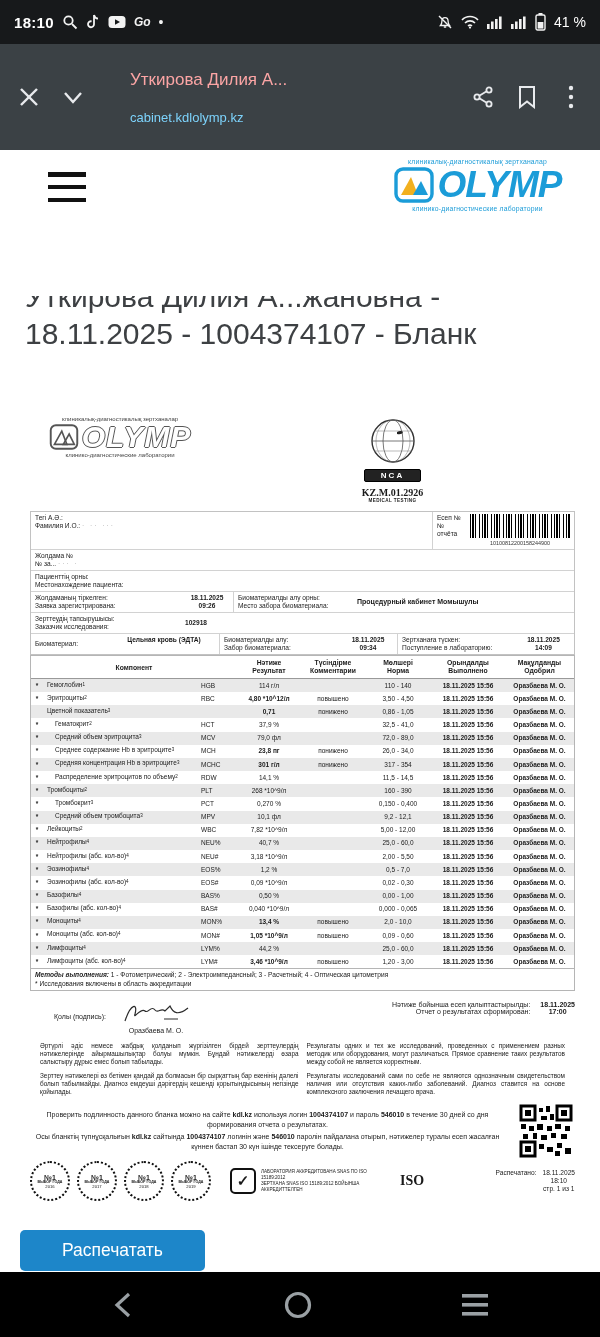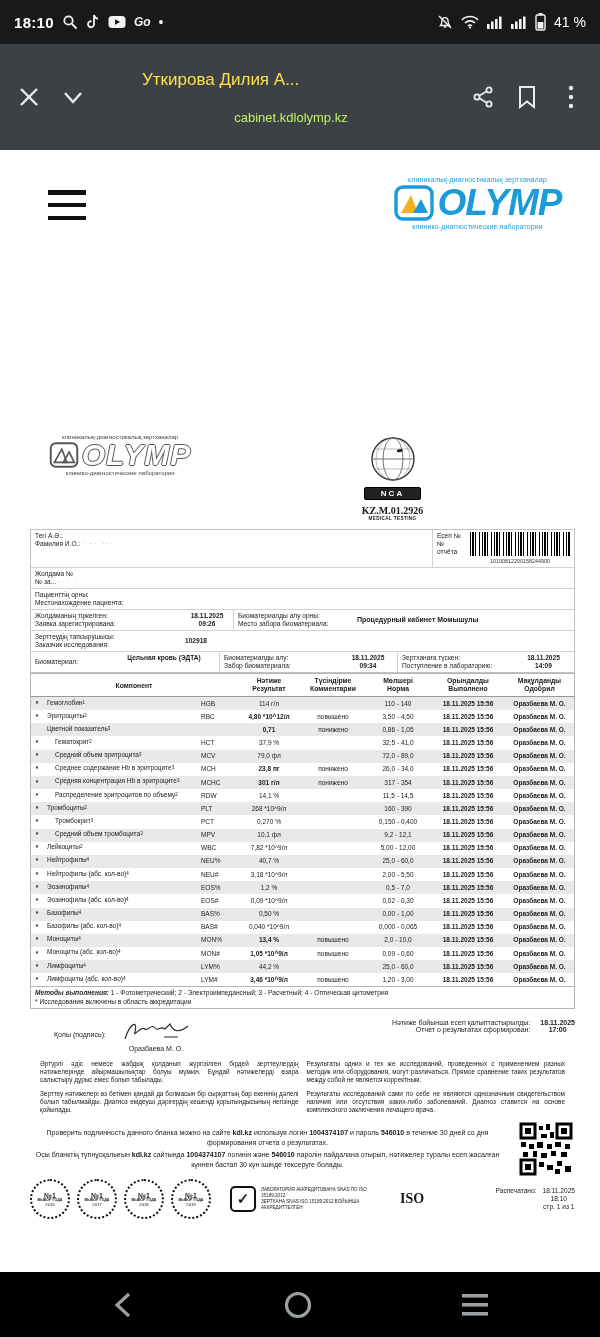--- a/index.html
+++ b/index.html
@@ -7,25 +7,25 @@
   svg{display:block}
   
   .statusbar{position:absolute;top:0;left:0;width:600px;height:44px;background:#17191b;color:#fff;display:flex;align-items:center;justify-content:space-between;padding:0 14px;box-sizing:border-box;}
   .sb-left,.sb-right{display:flex;align-items:center;gap:8px;}
   .sb-time{font-size:15px;font-weight:bold;letter-spacing:.3px;}
   .sb-ico{opacity:.95}
   .sb-batt{font-size:14px;text-align:right;}
   
   .chrome{position:absolute;top:44px;left:0;width:600px;height:106px;background:#3b4145;display:flex;align-items:center;padding:0 16px;box-sizing:border-box;gap:18px;}
   .chrome .titleblock{flex:1;min-width:0;padding-left:26px;}
-  .chrome .ptitle{color:#fde047;font-size:17px;white-space:nowrap;overflow:hidden;margin-left:12px;}
-  .chrome .purl{color:#bef264;font-size:13px;margin-top:20px;text-align:center;}
+  .chrome .ptitle{color:#fca5a5;font-size:17px;white-space:nowrap;overflow:hidden;}
+  .chrome .purl{color:#7dd3fc;font-size:13px;margin-top:20px;}
   .cicon{width:26px;height:26px;display:flex;align-items:center;justify-content:center;flex:0 0 auto;}
   
-  .content{position:absolute;top:168px;left:0;width:600px;height:1122px;background:#fff;}
+  .content{position:absolute;top:150px;left:0;width:600px;height:1122px;background:#fff;}
   .hamburger{position:absolute;top:22px;left:48px;width:38px;height:30px;display:flex;flex-direction:column;justify-content:space-between;cursor:pointer;}
   .hamburger div{height:4.5px;background:#111;}
   .brand{position:absolute;top:8px;right:25px;width:195px;text-align:center;}
   .brand .small{color:#1b9cd8;font-size:6.8px;letter-spacing:.2px;}
   .brand .logorow{display:flex;align-items:center;justify-content:center;gap:4px;margin:1px 0;}
   .brand .name{color:#1b9cd8;font-weight:bold;font-style:italic;font-size:37px;letter-spacing:-1px;line-height:38px;}
   .pagetitle{position:absolute;top:128px;left:25px;right:15px;font-size:30px;line-height:37px;color:#3d4043;}
   .pt-l1{position:relative;}
   .pt-redact{position:absolute;left:-5px;top:-6px;width:100%;height:24px;background:#fff;}
   
@@ -227,21 +227,22 @@
             <path d="M7 29 L17 11 L24 29 Z" fill="#f2b01e"></path>
             <path d="M19 29 L27 15 L34 29 Z" fill="#1b9cd8"></path>
           </svg>
         </span>
       <span class="name">OLYMP</span>
     </div>
     <div class="small">клинико-диагностические лаборатории</div>
   </div>
 
   <div class="pagetitle">
-    <div class="pt-l1"><span class="pt-redact"></span></div>
+    <div class="pt-l1"><span>Уткирова Дилия А...жановна -</span><span class="pt-redact"></span></div>
+    <div>18.11.2025 - 1004374107 - Бланк</div>
   </div>
 
   <div class="doc">
 
     <div class="doc-h">
       <div class="doc-brand">
         <div class="t">клиникалық-диагностикалық зертханалар</div>
         <div style="display:flex;align-items:center;justify-content:center;gap:3px;">
           <span>
               <svg width="30" height="28" viewBox="0 0 40 38">
@@ -699,20 +700,21 @@
         <span>Распечатано:</span>
         <span class="stack">
           <div>18.11.2025</div>
           <div>18:10</div>
           <div>стр. 1 из 1</div>
         </span>
       </div>
     </div>
   </div>
 
+  <button class="printbtn">Распечатать</button>
 </div>
 
 <div class="navbar">
   <span>
       <svg width="26" height="30" viewBox="0 0 26 30">
         <polyline points="19,4 7,15 19,26" fill="none" stroke="#9aa0a4" stroke-width="3.2"></polyline>
       </svg>
     </span>
   <span>
       <svg width="30" height="30" viewBox="0 0 30 30">

